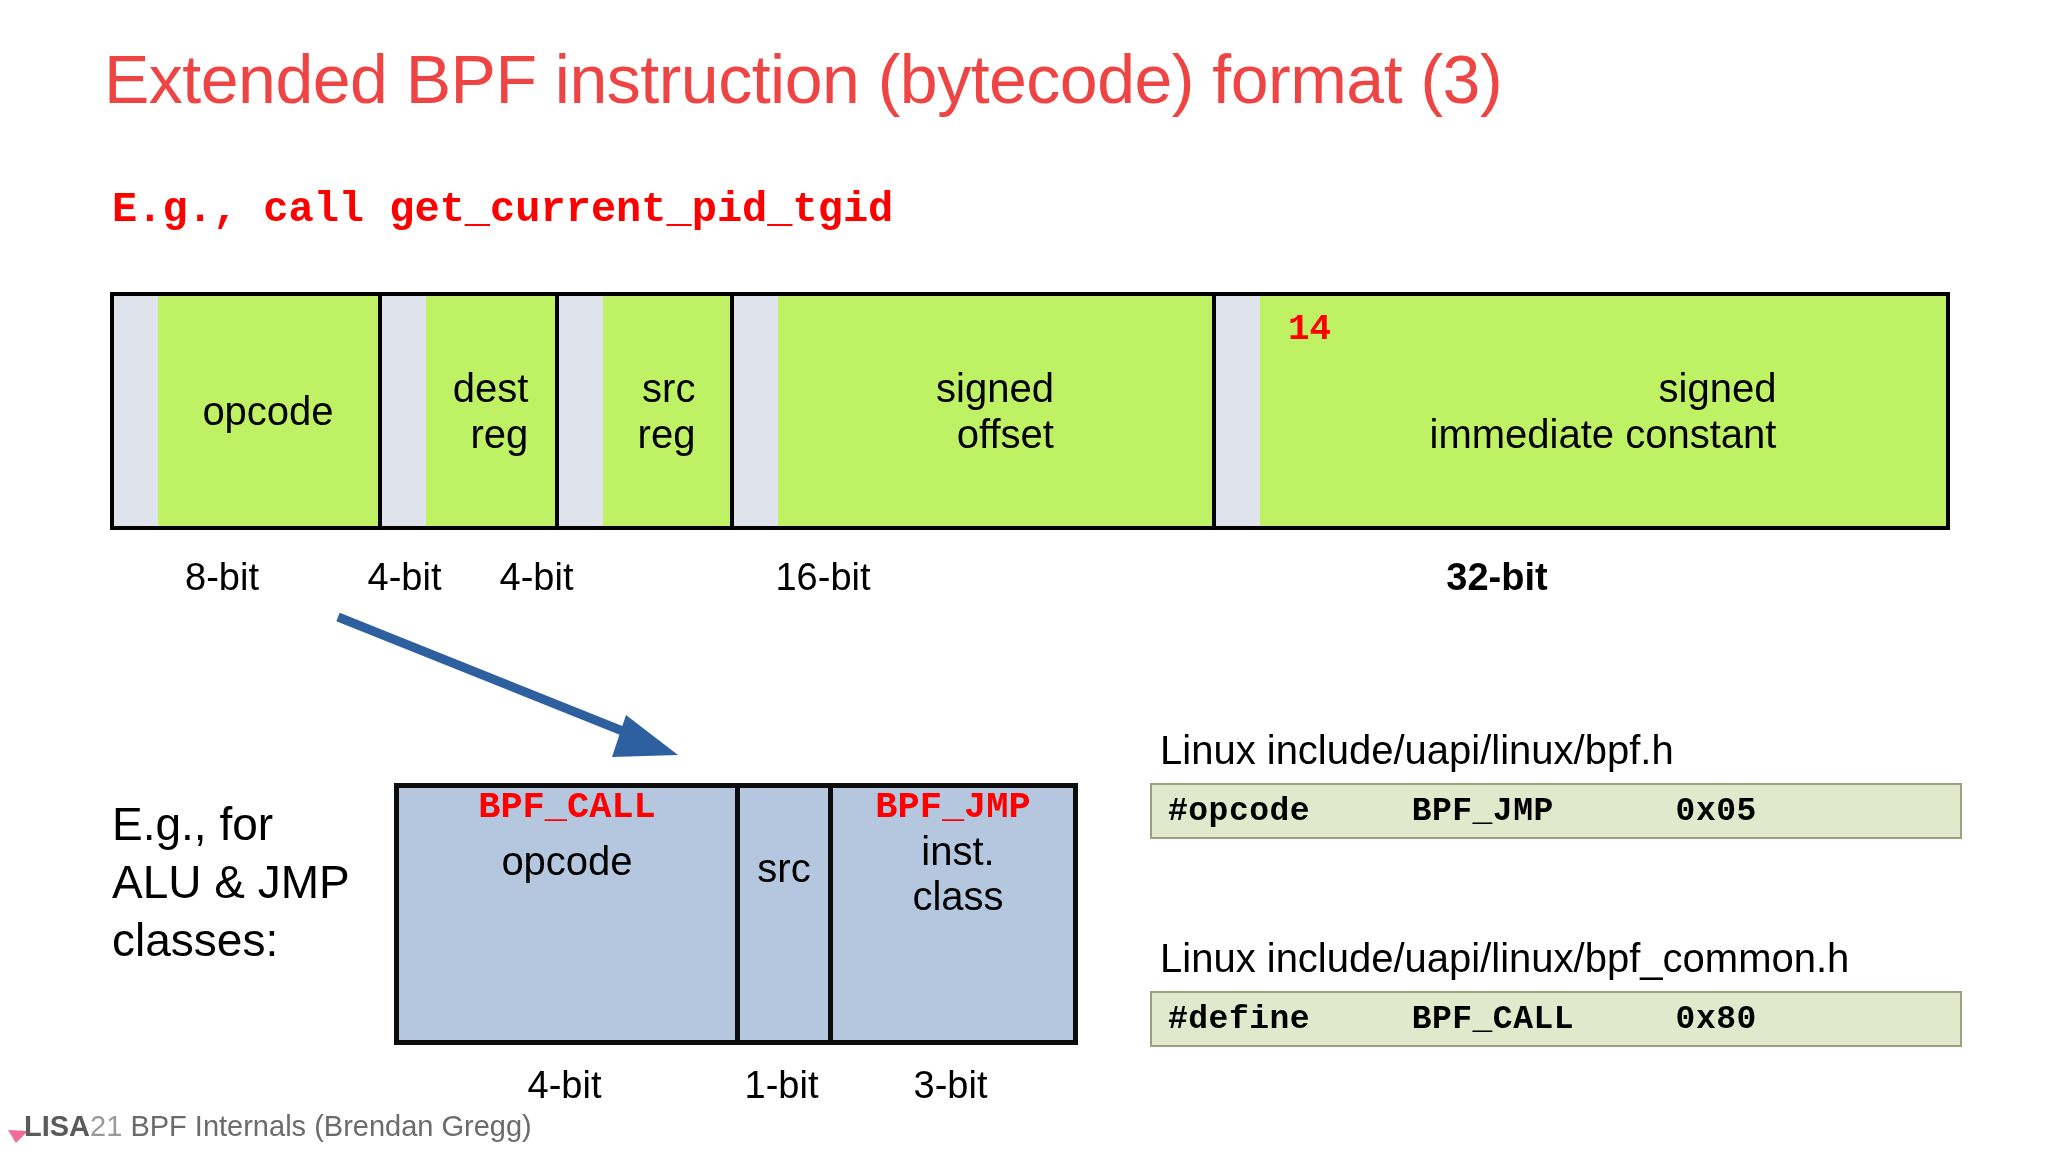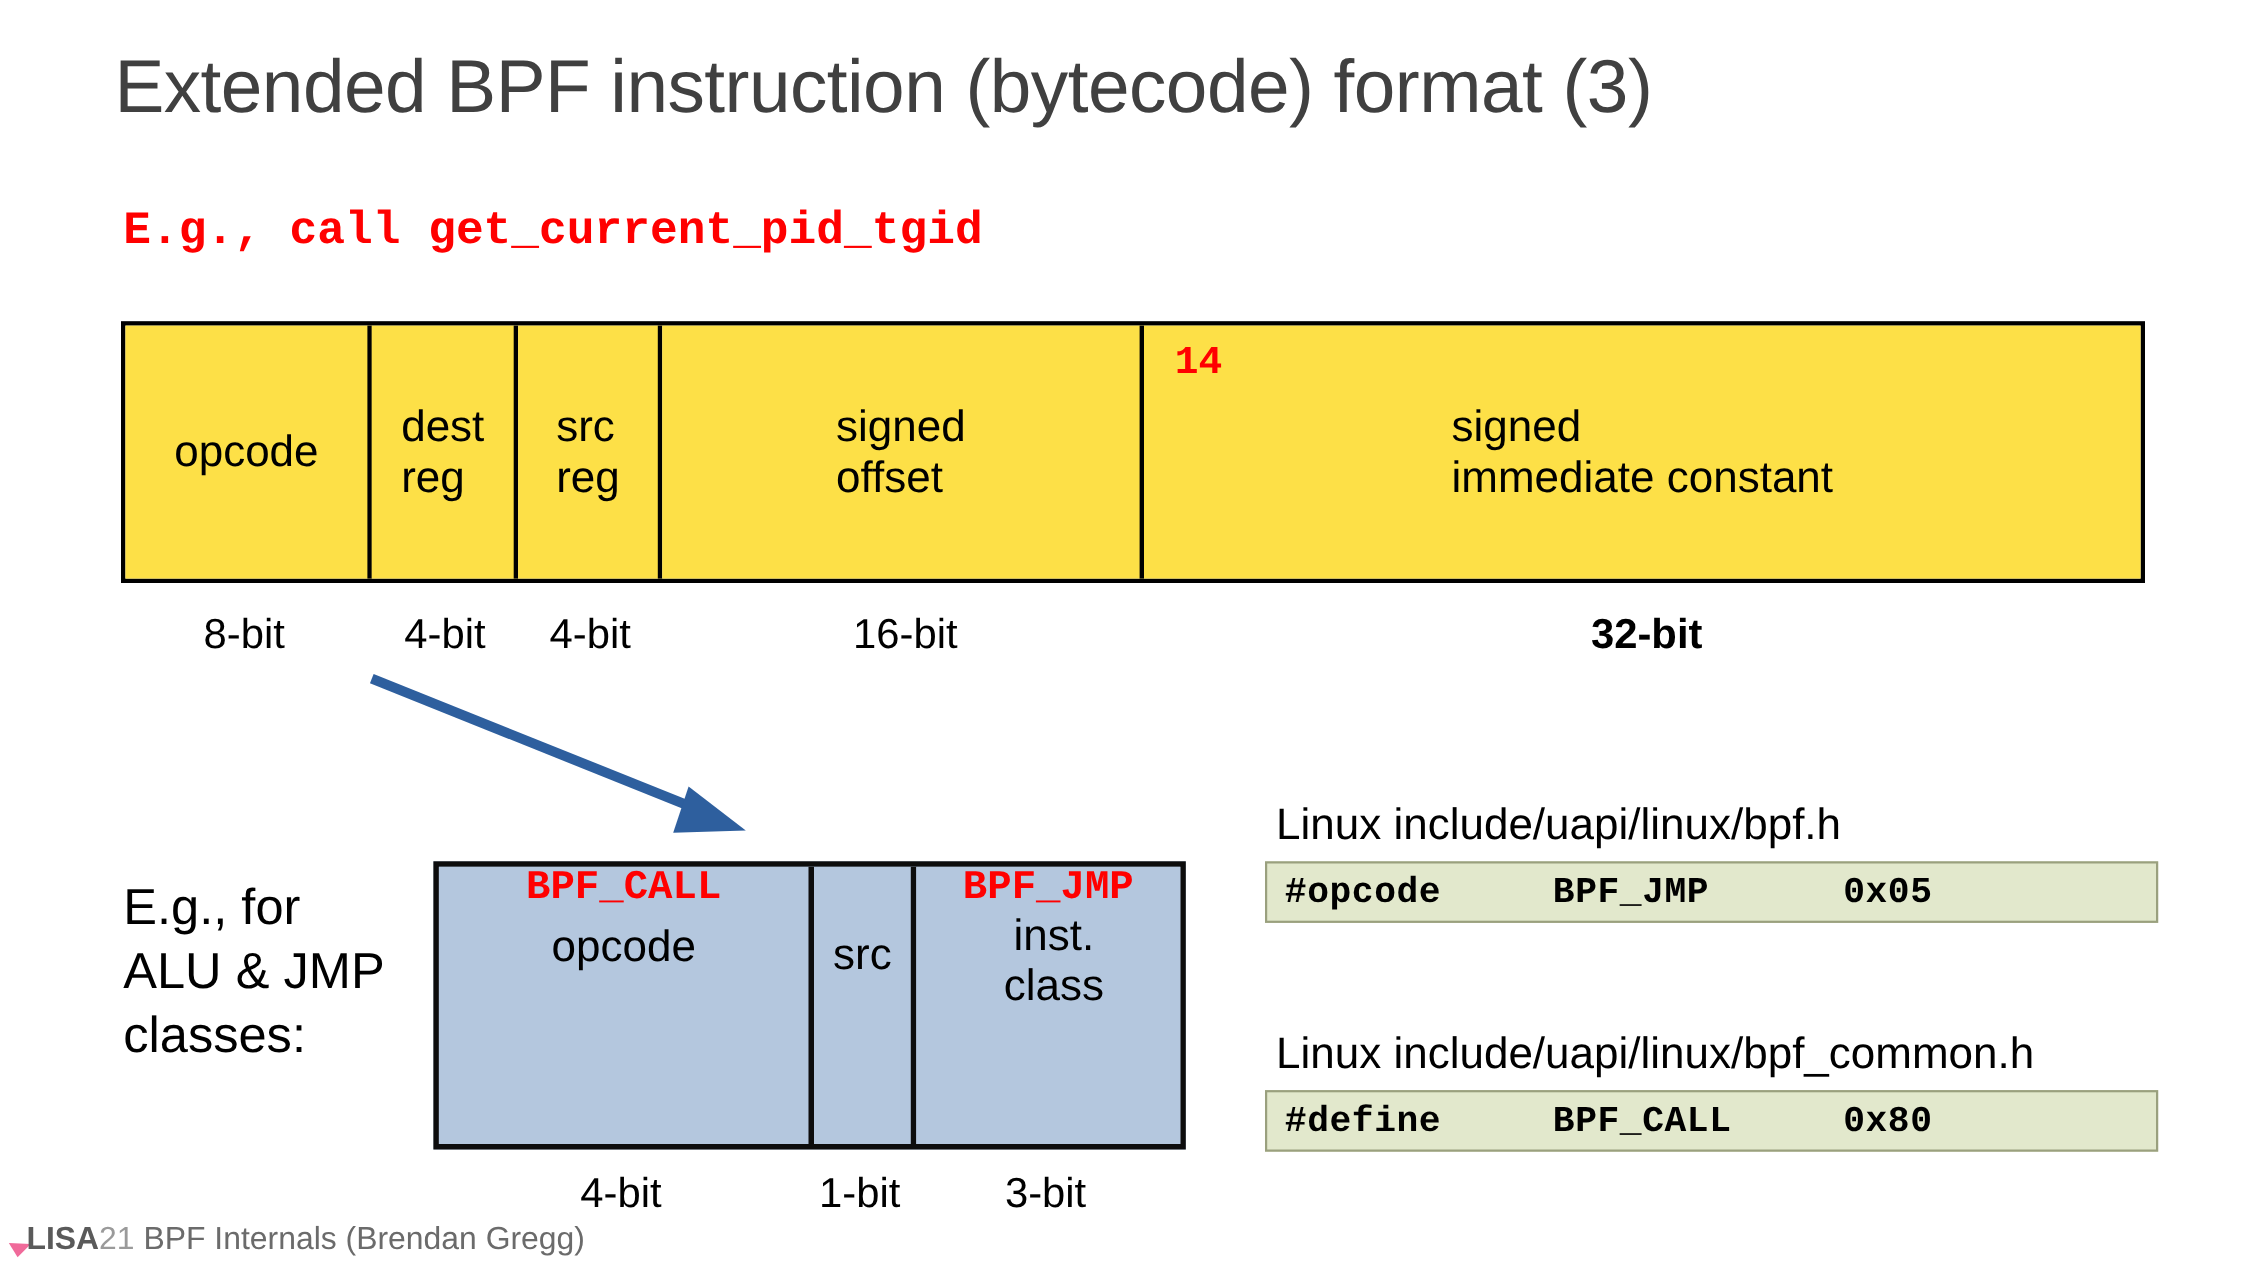--- a/index.html
+++ b/index.html
@@ -19,21 +19,21 @@
   
   #slide-title {
     position: absolute;
     left: 104px;
     top: 42px;
     font-size: 68px;
     font-weight: 400;
     letter-spacing: -0.5px;
     line-height: 1.1;
     white-space: nowrap;
-    color: #404040;
+    color: #ef4444;
   }
 
   
   #example-call {
     position: absolute;
     left: 112px;
     top: 186px;
     font-family: "Liberation Mono", "DejaVu Sans Mono", monospace;
     font-size: 42px;
     font-weight: bold;
@@ -50,28 +50,29 @@
     height: 238px;
     display: flex;
     border: 4px solid #000000;
     box-sizing: border-box;
     background: #dfe3ec;
   }
   #instr-table .cell {
     position: relative;
     box-sizing: border-box;
     border-right: 4px solid #000000;
-    background: #fde047;
+    background: #bef264;
     display: flex;
     align-items: center;
     justify-content: center;
-    text-align: left;
+    text-align: right;
     font-size: 40px;
     line-height: 1.15;
     color: #000000;
+    margin-left: 44px;
   }
   #instr-table .cell:last-child { border-right: none; }
   .c-opcode  { width: 224px; }
   .c-destreg { width: 133px; }
   .c-srcreg  { width: 131px; }
   .c-offset  { width: 438px; }
   .c-imm     { flex: 1 1 auto; }
 
   .imm-badge {
     position: absolute;

